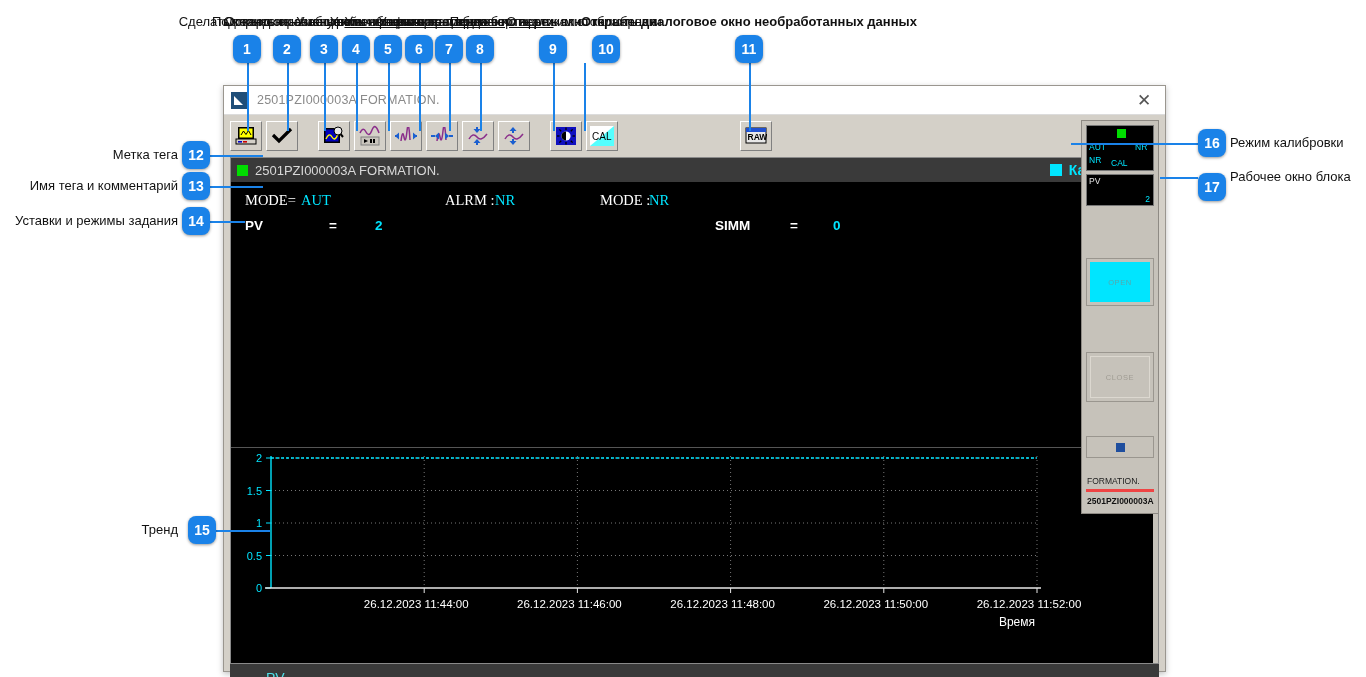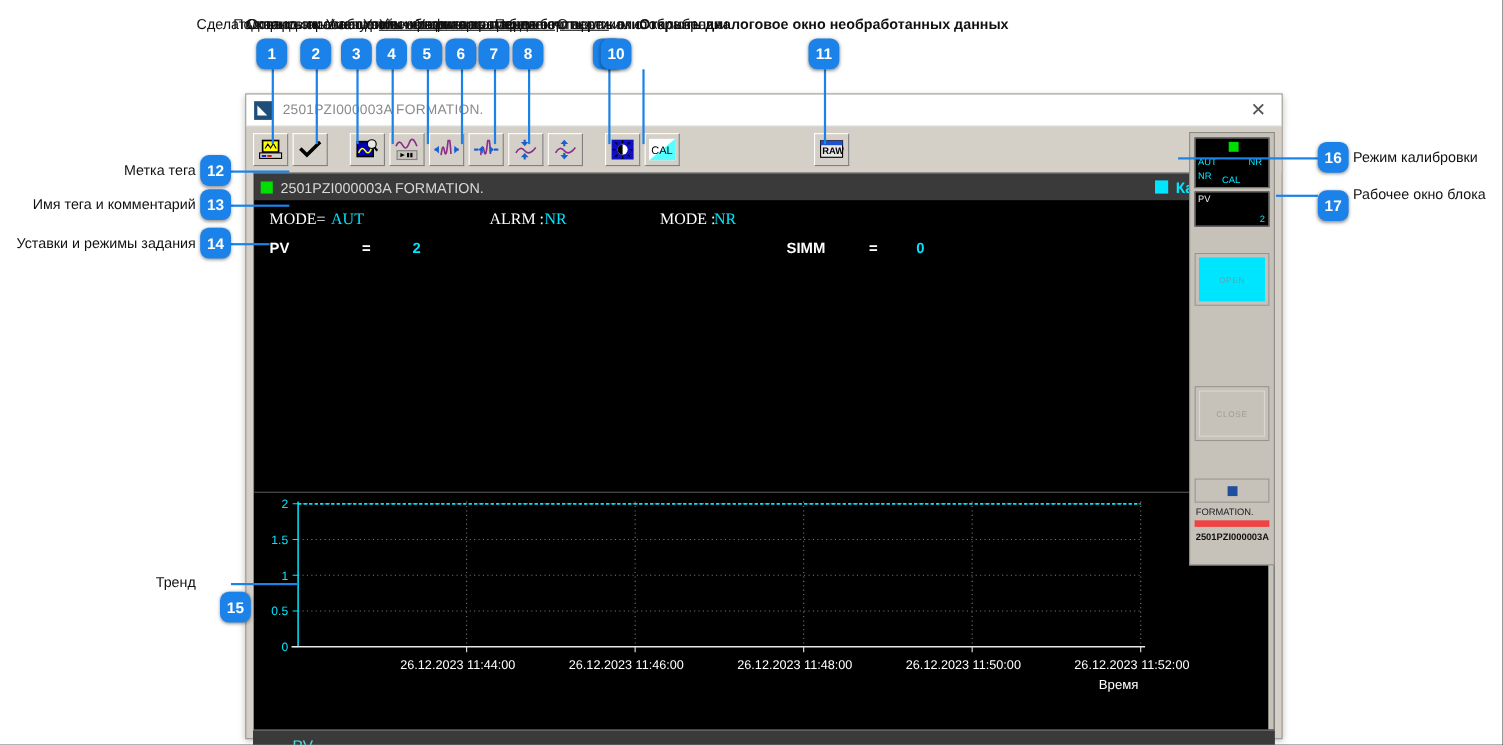--- a/index.html
+++ b/index.html
@@ -107,35 +107,35 @@
   }
   #fpstatus .gs{position:absolute;left:30px;top:3px;width:9px;height:9px;background:#00dd00;}
   #fpstatus span.t{position:absolute;font-size:8.5px;color:#00e5ff;}
   #fppv{
     height:32px;background:#000;margin-top:3px;position:relative;
     border:1px solid #777;box-sizing:border-box;
   }
   #fppv .lbl{position:absolute;left:2px;top:1px;font-size:8.5px;color:#e8e8e8;}
   #fppv .val{position:absolute;right:3px;bottom:1px;font-size:8.5px;color:#00e5ff;}
   .fpbtnwrap{
-    margin-top:24px;border:1px solid #9a968f;background:#c6c2ba;padding:3px;
+    margin-top:52px;border:1px solid #9a968f;background:#c6c2ba;padding:3px;
   }
   .fpbtn{
     height:40px;display:flex;align-items:center;justify-content:center;
     font-size:7.5px;letter-spacing:.6px;
   }
   .fpbtn.open{background:#00e5ff;color:#55a7ae;}
   .fpbtn.close{background:#c6c2ba;color:#a09c94;border:1px solid #dcd8d0;}
   #fpind{
     margin-top:34px;height:20px;border:1px solid #9a968f;display:flex;
     align-items:center;justify-content:center;
   }
   #fpind i{display:block;width:9px;height:9px;background:#1f4e9e;}
-  #fpcomment{font-size:8.5px;color:#222;margin-top:3px;padding-left:1px;
-    border-bottom:6px solid #ef4444;padding-bottom:3px;}
+  #fpcomment{font-size:8.5px;color:#222;margin-top:18px;padding-left:1px;
+    border-bottom:3px solid #ef4444;padding-bottom:3px;}
   #fptag{font-size:8.5px;color:#111;font-weight:bold;margin-top:4px;padding-left:1px;}
   
   #vscroll{
     position:absolute;right:0;top:0;width:5px;bottom:0;background:#c6c2ba;
   }
 </style>
 </head>
 <body>
 
 <div id="toplabels">
@@ -163,37 +163,37 @@
     <div class="callout" style="left: 374px; top: 35px;">5</div>
     <div class="calloutline vline" style="left: 388px; top: 63px; height: 68px;"></div>
     <div class="callout" style="left: 405px; top: 35px;">6</div>
     <div class="calloutline vline" style="left: 419px; top: 63px; height: 68px;"></div>
     <div class="callout" style="left: 435px; top: 35px;">7</div>
     <div class="calloutline vline" style="left: 449px; top: 63px; height: 68px;"></div>
     <div class="callout" style="left: 466px; top: 35px;">8</div>
     <div class="calloutline vline" style="left: 480px; top: 63px; height: 68px;"></div>
     <div class="callout" style="left: 539px; top: 35px;">9</div>
     <div class="calloutline vline" style="left: 553px; top: 63px; height: 68px;"></div>
-    <div class="callout" style="left: 546px; top: 35px;">10</div>
+    <div class="callout" style="left: 592px; top: 35px;">10</div>
     <div class="calloutline vline" style="left: 584px; top: 63px; height: 68px;"></div>
     <div class="callout" style="left: 735px; top: 35px;">11</div>
     <div class="calloutline vline" style="left: 749px; top: 63px; height: 68px;"></div>
   </div>
 
 <div id="sidecallouts">
     <div class="callout" style="left: 182px; top: 141px;">12</div>
     <div class="calloutline hline" style="left: 210px; top: 155px; width: 53px;"></div>
     <div class="anno right" style="top: 147px; right: 1188px;">Метка тега</div>
     <div class="callout" style="left: 182px; top: 172px;">13</div>
     <div class="calloutline hline" style="left: 210px; top: 186px; width: 53px;"></div>
     <div class="anno right" style="top: 178px; right: 1188px;">Имя тега и комментарий</div>
     <div class="callout" style="left: 182px; top: 207px;">14</div>
     <div class="calloutline hline" style="left: 210px; top: 221px; width: 35px;"></div>
     <div class="anno right" style="top: 213px; right: 1188px;">Уставки и режимы задания</div>
-    <div class="callout" style="left: 200px; top: 516px; margin-top: 22px;">15</div>
+    <div class="callout" style="left: 188px; top: 516px;">15</div>
     <div class="calloutline hline" style="left: 210px; top: 530px; width: 60px;"></div>
     <div class="anno right" style="top: 522px; right: 1188px;">Тренд</div>
     <div class="callout" style="left: 1198px; top: 129px;">16</div>
     <div class="calloutline hline" style="left: 1071px; top: 143px; width: 127px;"></div>
     <div class="anno" style="top: 135px; left: 1230px;">Режим калибровки</div>
     <div class="callout" style="left: 1198px; top: 173px;">17</div>
     <div class="calloutline hline" style="left: 1160px; top: 177px; width: 38px;"></div>
     <div class="anno" style="top: 169px; left: 1230px;">Рабочее окно блока</div>
   </div>
 
@@ -410,21 +410,21 @@
       <span class="t" style="left:24px;top:32px;">CAL</span>
     </div>
     <div id="fppv">
       <span class="lbl">PV</span>
       <span class="val">2</span>
     </div>
 
     <div class="fpbtnwrap">
       <div class="fpbtn open">OPEN</div>
     </div>
-    <div class="fpbtnwrap" style="margin-top:73px;">
+    <div class="fpbtnwrap" style="margin-top:46px;">
       <div class="fpbtn close">CLOSE</div>
     </div>
 
     <div id="fpind">
         <i></i>
       </div>
     <div id="fpcomment">FORMATION.</div>
     <div id="fptag">2501PZI000003A</div>
   </div>
 

